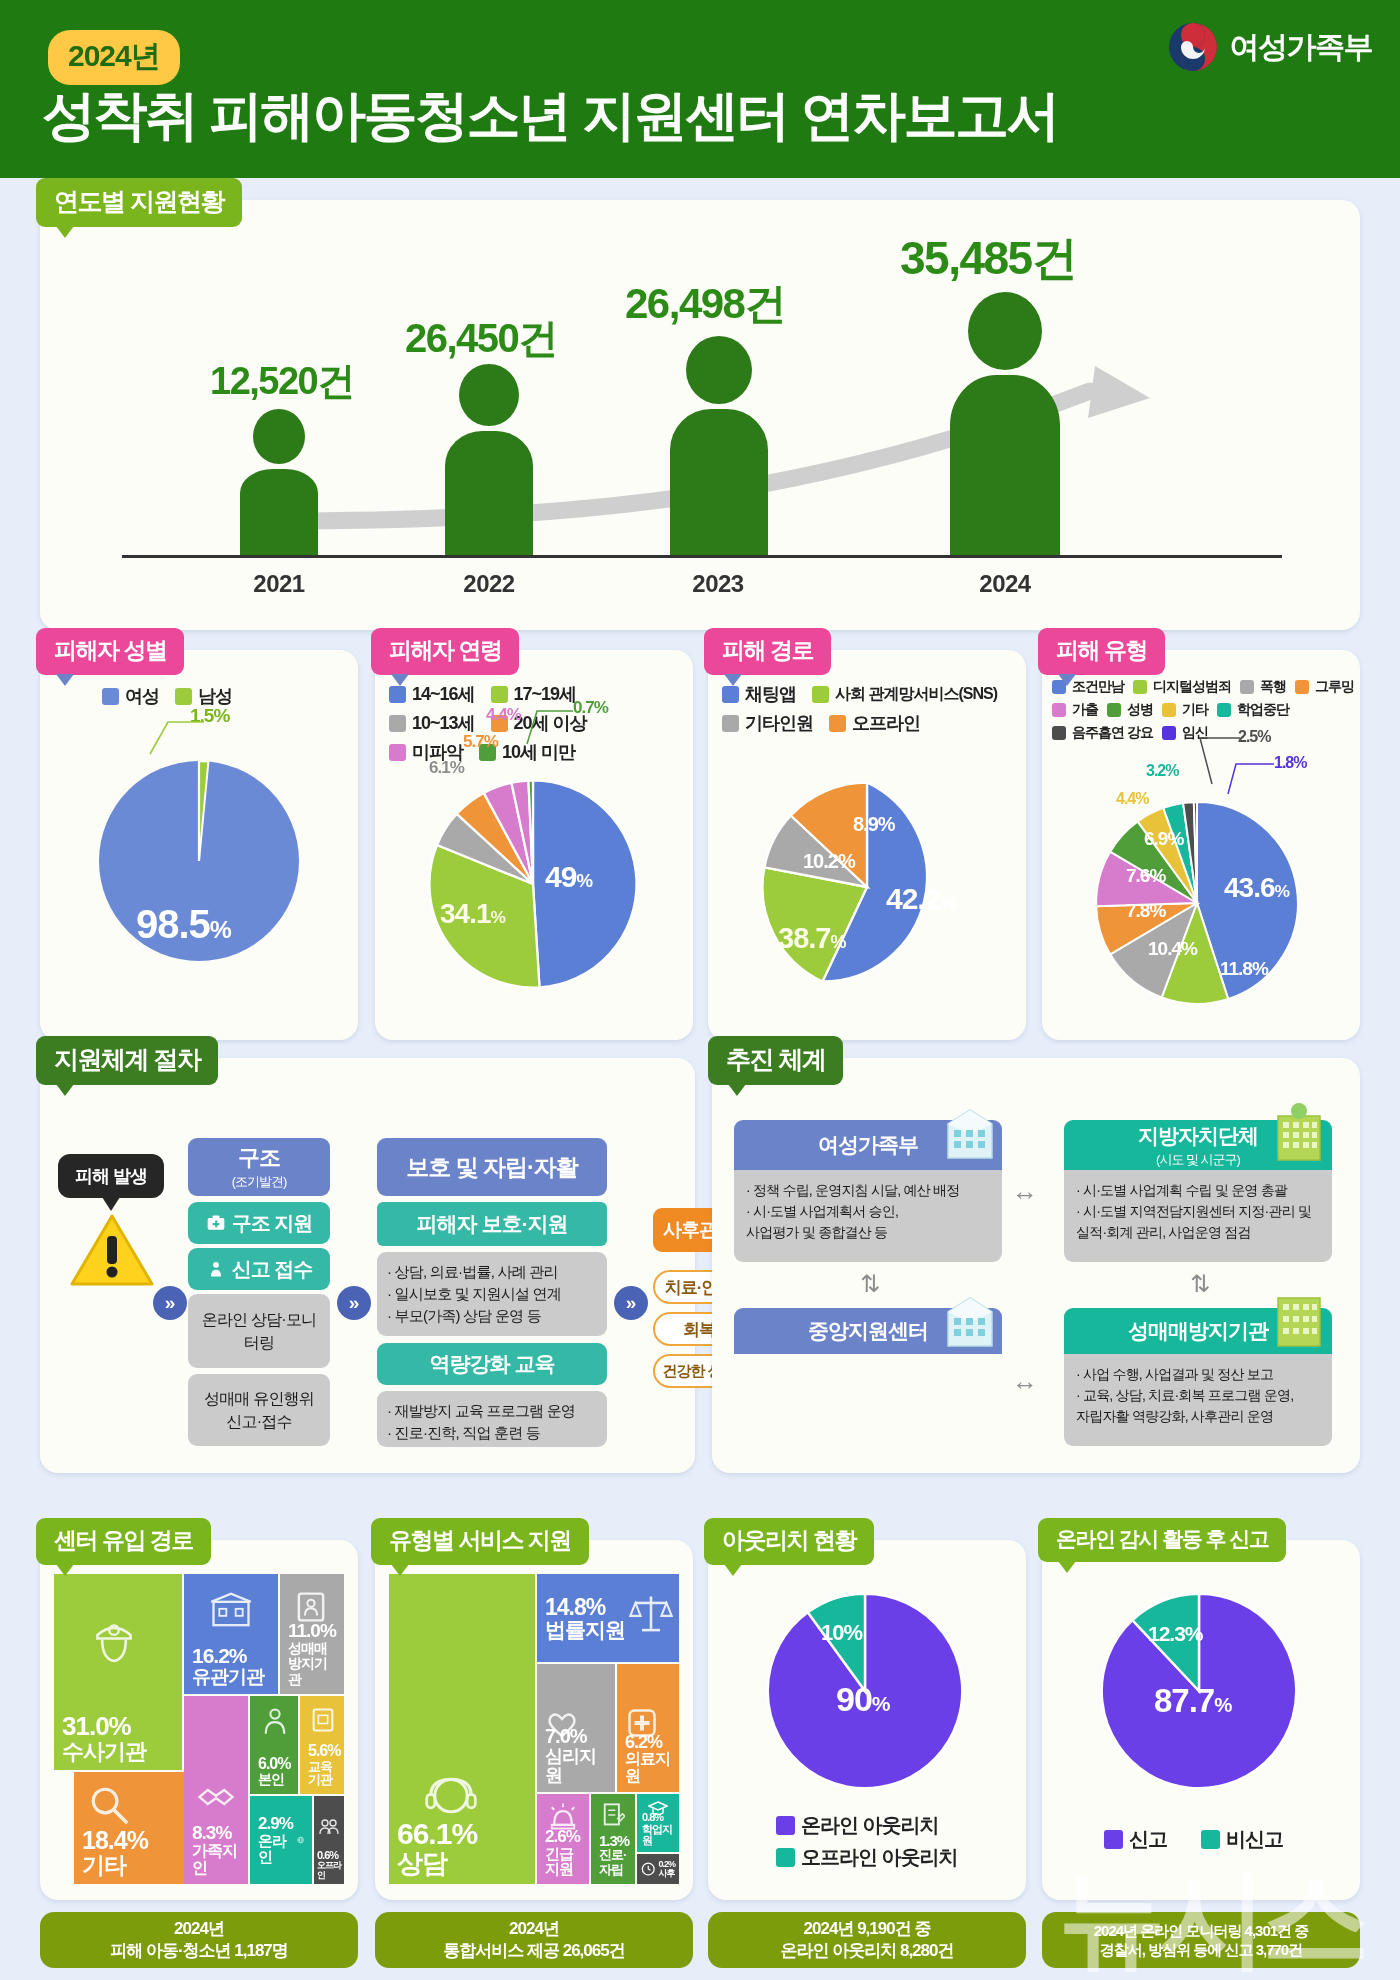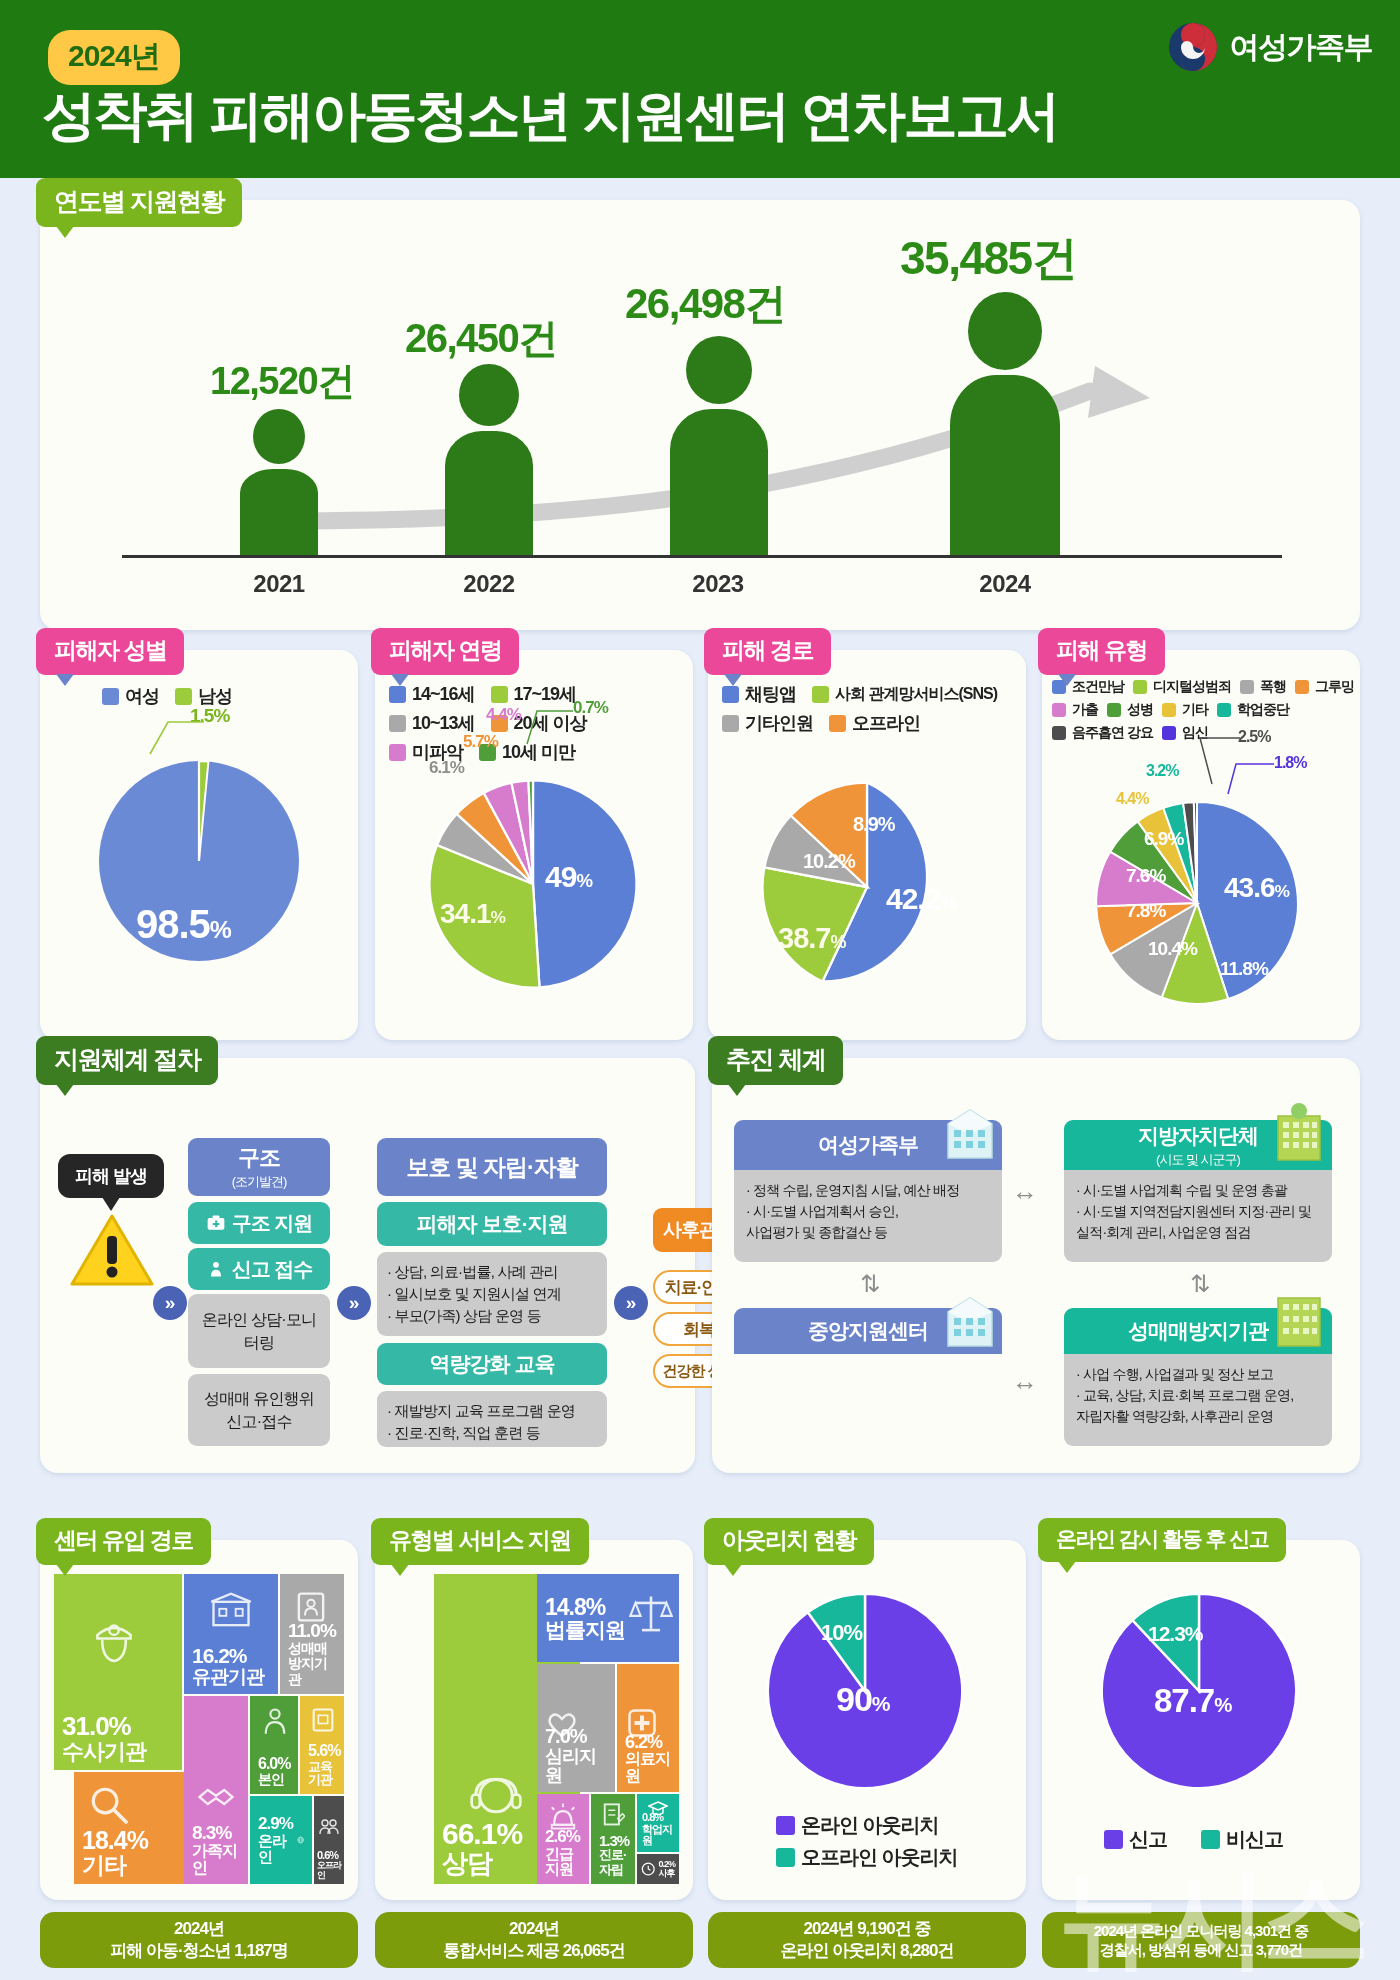--- a/index.html
+++ b/index.html
@@ -437,21 +437,21 @@
     </div>
     <div class="bullets plain" style="left:148px; top:236px; width:142px; height:74px; font-size:16px;">온라인 상담·모니터링</div>
     <div class="bullets plain" style="left:148px; top:316px; width:142px; height:72px; font-size:16px; flex-direction:column;">
       <div>성매매 유인행위</div>
         <div>신고·접수</div>
     </div>
 
     <div class="chev" style="left:297px; top:228px;">»</div>
 
     <div class="fbox fb-blue" style="left:337px; top:80px; width:230px; height:58px; font-size:23px;">보호 및 자립·자활</div>
-    <div class="fbox fb-teal" style="left:337px; top:144px; width:230px; height:44px; font-size:21px;">피해자 보호·지원</div>
+    <div class="fbox fb-teal" style="left:337px; top:144px; width:230px; height:44px; font-size:21px;border-radius:6px;">피해자 보호·지원</div>
     <div class="bullets" style="left:337px; top:194px; width:230px; height:84px;">
       <div>· 상담, 의료·법률, 사례 관리</div>
       <div>· 일시보호 및 지원시설 연계</div>
       <div>· 부모(가족) 상담 운영 등</div>
     </div>
     <div class="fbox fb-teal" style="left:337px; top:285px; width:230px; height:42px; font-size:21px;">역량강화 교육</div>
     <div class="bullets" style="left:337px; top:333px; width:230px; height:56px;">
       <div>· 재발방지 교육 프로그램 운영</div>
       <div>· 진로·진학, 직업 훈련 등</div>
     </div>
@@ -655,21 +655,21 @@
     </div>
   </div>
   <div class="footer-bar" style="left:40px; width:318px;">
     <div>2024년</div>
       <div>피해 아동·청소년 1,187명</div>
   </div>
 
   <div class="card bot-card" style="left:375px; width:318px;">
     <div class="tag green"><span>유형별 서비스 지원</span></div>
     <div class="tm" style="left:14px; top:34px; width:290px; height:310px;">
-      <div class="tm-cell" style="left:0;top:0;width:146px;height:310px;background:#9ccb3b;margin-left:45px;">
+      <div class="tm-cell" style="left:0;top:0;width:146px;height:310px;background:#9ccb3b;">
         <svg class="tm-ic" style="left:32px; top:196px;" width="60" height="54" viewBox="0 0 44 40">
           <circle cx="22" cy="19" r="12" fill="none" stroke="#fff" stroke-width="2.2"></circle>
           <path d="M7 19 Q7 7 22 7 Q37 7 37 19" fill="none" stroke="#fff" stroke-width="2.4"></path>
           <rect x="4" y="18" width="6" height="10" rx="3" fill="none" stroke="#fff" stroke-width="2"></rect>
           <rect x="34" y="18" width="6" height="10" rx="3" fill="none" stroke="#fff" stroke-width="2"></rect>
         </svg>
         <div class="p" style="font-size:30px">66.1%</div>
         <div class="n" style="font-size:26px">상담</div>
       </div>
       <div class="tm-cell" style="left:148px;top:0;width:142px;height:88px;background:#5b7fd4; justify-content:center;">

